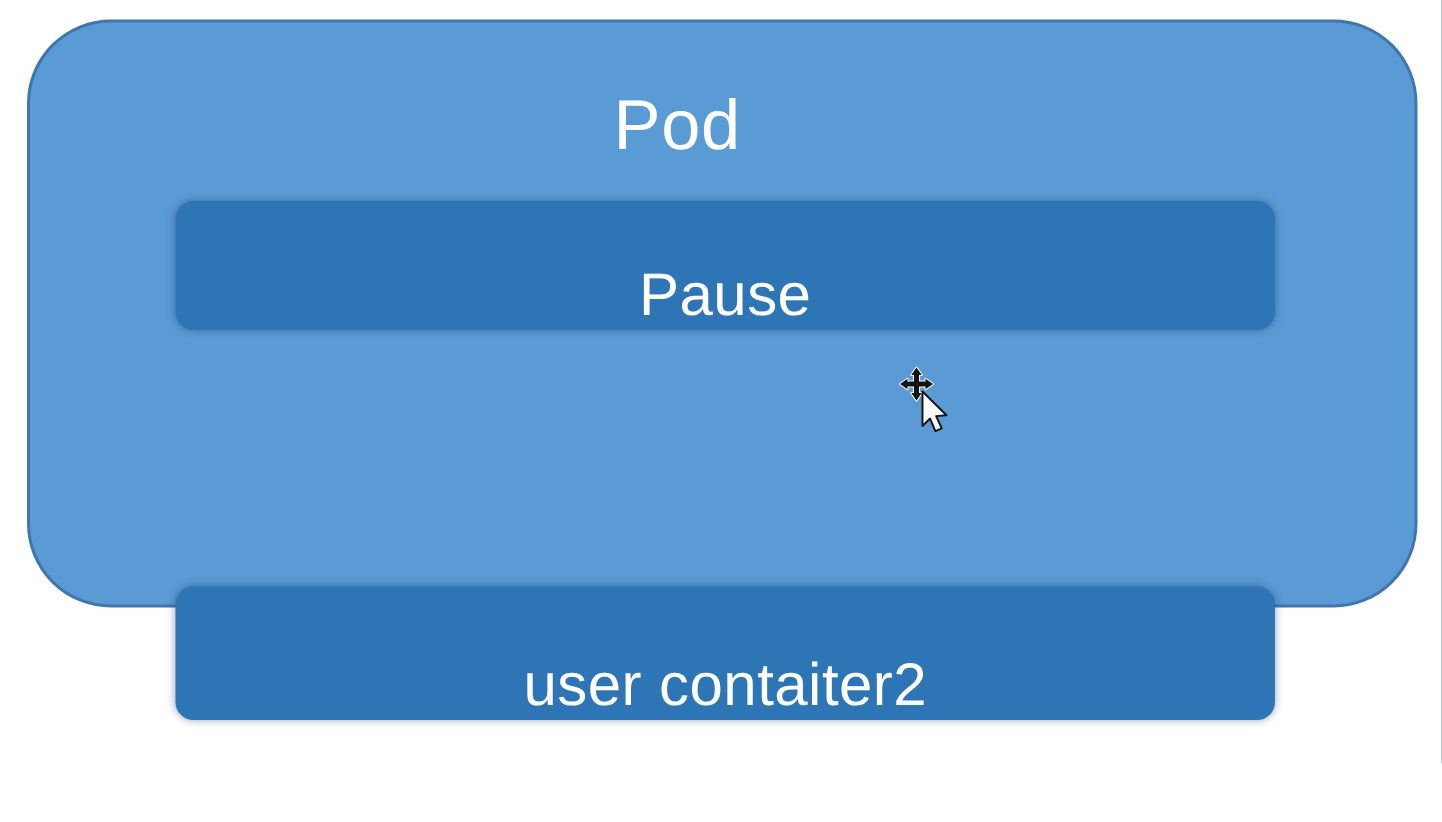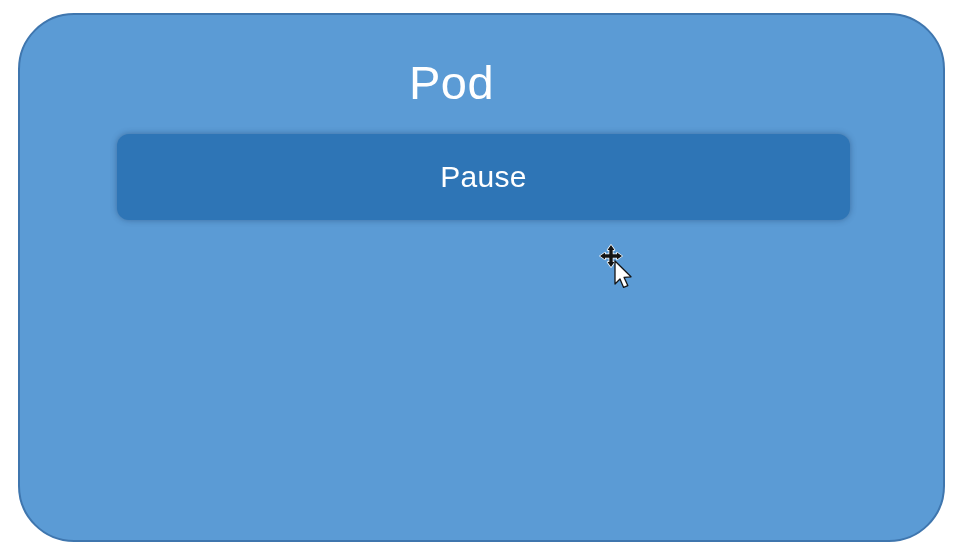--- a/index.html
+++ b/index.html
@@ -12,21 +12,21 @@
     position: relative;
     overflow: hidden;
     background: var(--page-bg, #ffffff);
     font-family: "Liberation Sans", sans-serif;
   }
   .pod-box {
     position: absolute;
     left: 18px;
     top: 13px;
     width: 927px;
-    height: 529px;
+    height: 392px;
     box-sizing: border-box;
     background: var(--pod-fill, #5B9BD5);
     border: 2px solid var(--pod-border, #3F76AE);
     border-radius: 56px;
   }
   .pod-title {
     position: absolute;
     top: 40px;
     left: 0;
     right: 60px; 
@@ -38,24 +38,24 @@
   }
   .container-bar {
     position: absolute;
     left: 97px;
     width: 733px;
     box-sizing: border-box;
     background: var(--container-fill, #2E75B6);
     border-radius: 12px;
     box-shadow: 0 0 6px rgba(23, 54, 93, 0.45);
     display: flex;
-    align-items: center;
+    align-items: flex-end;
     justify-content: center;
     color: var(--pod-text, #ffffff);
-    font-size: 30px;
+    font-size: 40px;
     font-weight: 400;
     letter-spacing: 0.3px;
   }
   .bar-pause  { top: 119px; height: 86px; }
   .bar-user1  { top: 240px; height: 92px; }
   .bar-user2  { top: 376px; height: 89px; }
   .cursor-overlay {
     position: absolute;
     left: 599px;
     top: 244px;
@@ -68,20 +68,23 @@
 <body style="--page-bg: #FFFFFF; --pod-fill: #5B9BD5; --pod-border: #3F76AE; --container-fill: #2E75B6; --pod-text: #FFFFFF;">
 
 <div class="pod-box">
   <div class="pod-title">Pod</div>
 
   <div class="container-bar bar-pause">
     <span>Pause</span>
   </div>
 
 
+  <div class="container-bar bar-user2">
+    <span>user contaiter2</span>
+  </div>
 </div>
 
 <svg class="cursor-overlay" viewBox="0 0 36 46" xmlns="http://www.w3.org/2000/svg">
 
   <path d="M12 1 L15.5 6 L13.7 6 L13.7 10.3 L18 10.3 L18 8.5 L23 12
            L18 15.5 L18 13.7 L13.7 13.7 L13.7 18 L15.5 18 L12 23
            L8.5 18 L10.3 18 L10.3 13.7 L6 13.7 L6 15.5 L1 12
            L6 8.5 L6 10.3 L10.3 10.3 L10.3 6 L8.5 6 Z" fill="#141414" stroke="#ffffff" stroke-width="1.4" stroke-linejoin="round" paint-order="stroke"></path>
 
   <path d="M16 17 L16 40 L21 35 L24.6 43.4 L28.8 41.6 L25.1 33.4 L32 32.8 Z" fill="#ffffff" stroke="#141414" stroke-width="1.3" stroke-linejoin="round"></path>

